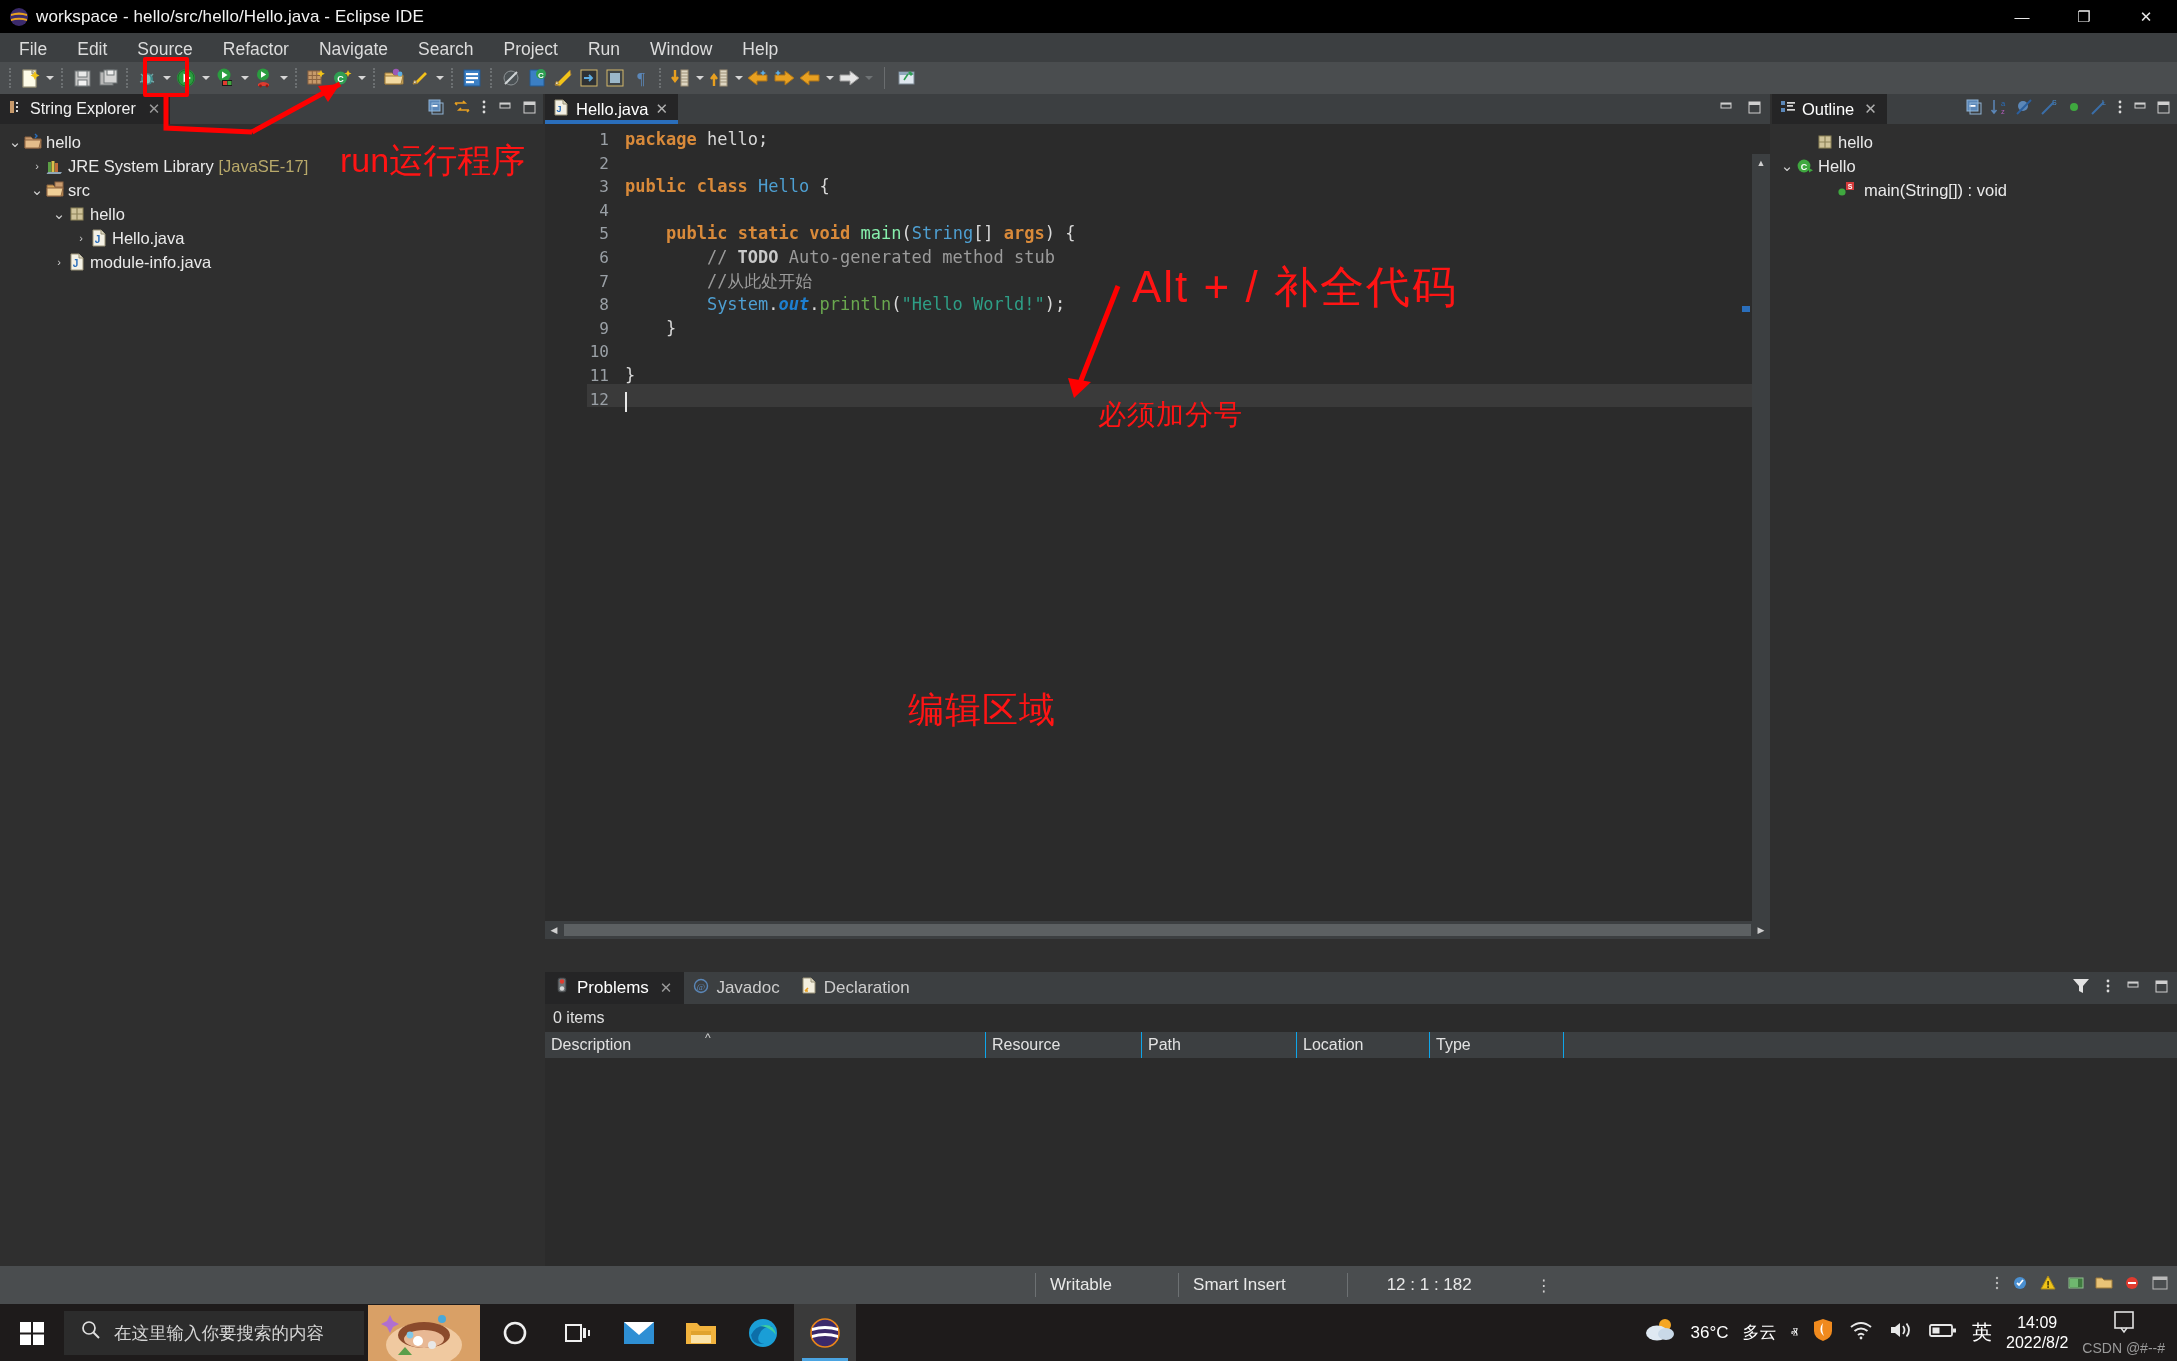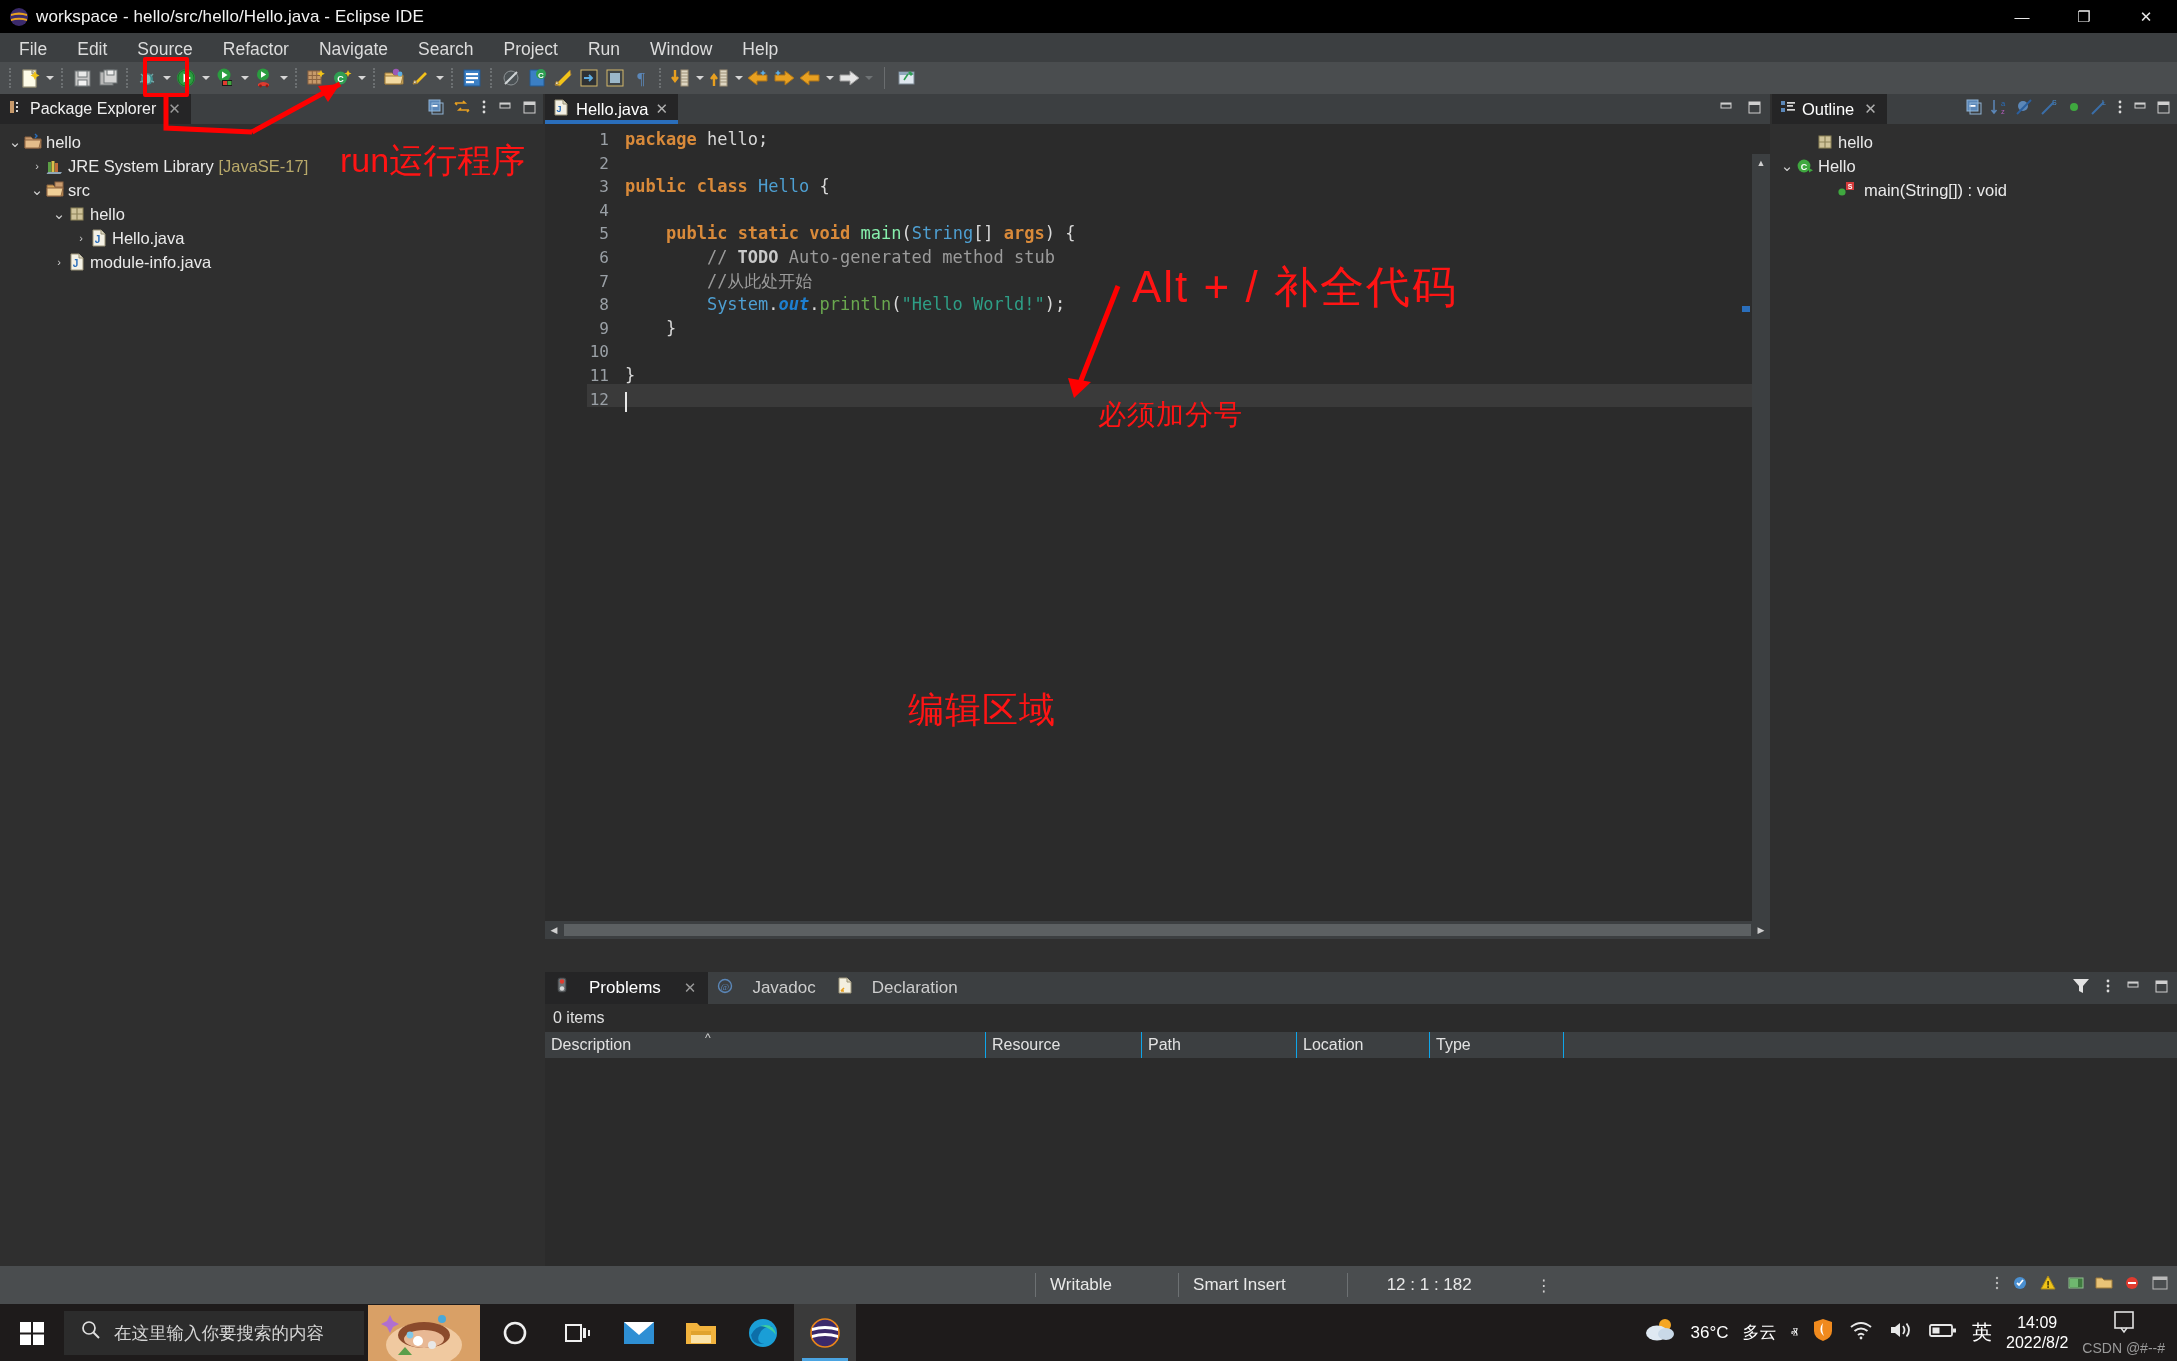--- a/index.html
+++ b/index.html
@@ -169,21 +169,21 @@
   }
   #outline-tab .xmark{color:#b0b0b0;font-size:15px;margin-left:4px;}
   #outline-icons{position:absolute;right:6px;top:0;height:30px;display:flex;align-items:center;gap:7px;}
 
   
   #problems-panel{
     position:absolute; left:545px; top:972px; width:1632px; height:294px; background:#2f2f2f;
   }
   #prob-tabrow{ height:32px; background:#3c3f41; display:flex; align-items:flex-end; position:relative;}
   .prob-tab{
-    height:32px; display:flex;align-items:center;gap:19px;padding:0 12px 0 9px;
+    height:32px; display:flex;align-items:center;gap:7px;padding:0 12px 0 9px;
     font-size:17px; color:#cdcdcd;
   }
   .prob-tab.active{ background:#252526; color:#ffffff; }
   .prob-tab .xmark{color:#9a9a9a;font-size:15px;margin-left:4px;}
   #prob-right{position:absolute;right:8px;top:0;height:32px;display:flex;align-items:center;gap:12px;}
   #prob-items{ height:28px; background:#2b2b2b; color:#e0e0e0; font-size:16px; display:flex;align-items:center;padding-left:8px;}
   #prob-head{ height:26px; background:#3c3f41; display:flex; font-size:16px; color:#e2e2e2; }
   #prob-head .col{ border-left:1px solid #0ea5e9; padding-left:6px; display:flex;align-items:center;position:relative;}
   #prob-head .col:first-child{border-left:none;}
   #prob-head .sortmark{position:absolute;left:160px;top:-1px;color:#cfcfcf;font-size:12px;}
@@ -479,21 +479,21 @@
   <div id="pkg-tabrow">
     <div id="pkg-tab">
       <span>
         <svg width="16" height="16" viewBox="0 0 16 16">
             <rect x="2" y="2" width="4" height="12" fill="#c79a6b"></rect>
             <rect x="8" y="3" width="2" height="2" fill="#d8d8d8"></rect>
             <rect x="8" y="7" width="2" height="2" fill="#d8d8d8"></rect>
             <rect x="8" y="11" width="2" height="2" fill="#d8d8d8"></rect>
           </svg>
       </span>
-      <span>Package Explorer</span>
+      <span>String Explorer</span>
       <span class="xmark">✕</span>
     </div>
     <div id="pkg-toolicons">
       <span>
         <svg width="18" height="18" viewBox="0 0 18 18">
             <rect x="2" y="2" width="11" height="11" fill="#5b87b8" stroke="#8fb4d6"></rect>
             <rect x="4.5" y="7" width="6" height="1.8" fill="#fff"></rect>
             <rect x="5" y="5" width="11" height="11" fill="none" stroke="#8fb4d6"></rect>
           </svg>
       </span>

